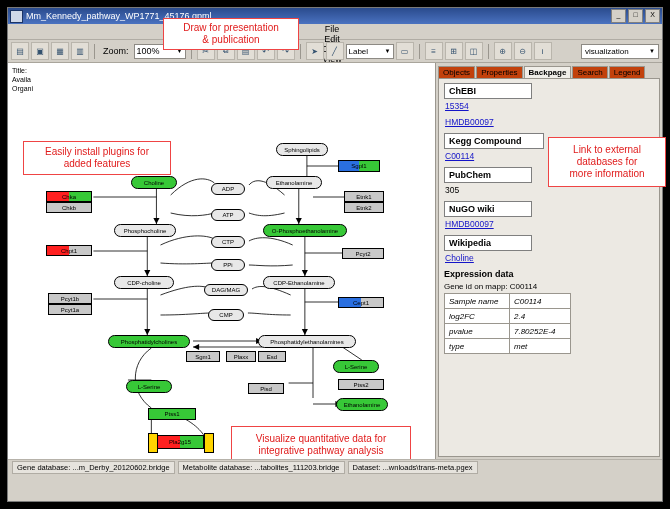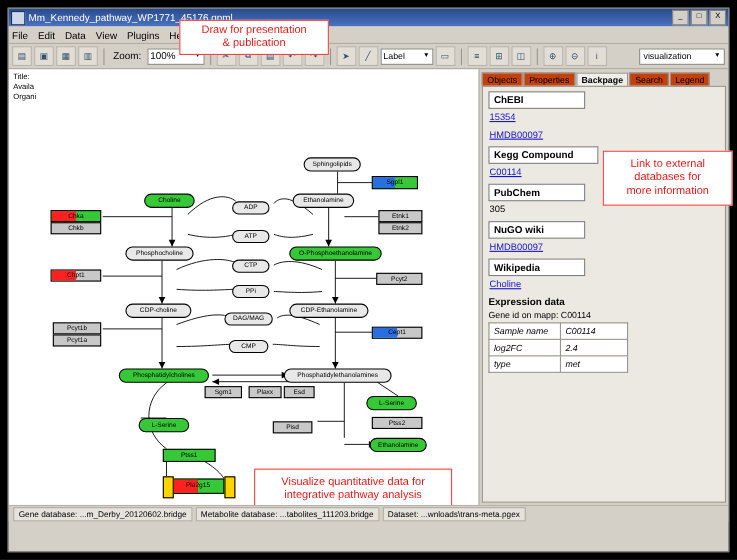--- a/index.html
+++ b/index.html
@@ -26,21 +26,21 @@
     color:#fff;font-size:9px;white-space:nowrap;overflow:hidden;flex:1;
   }
   .tb-btns{display:flex;gap:2px;}
   .tb-btn{
     width:13px;height:12px;background:#d4d0c8;border:1px solid #808080;
     font-size:7px;line-height:10px;text-align:center;color:#000;
   }
   
   .menubar{
     height:15px;background:#d4d0c8;border-bottom:1px solid #b0aca4;
-    display:flex;align-items:center;padding-left:3px;
+    display:flex;align-items:center;padding-left:3px;flex-direction:column;
   }
   .menubar span{font-size:9px;margin-right:9px;color:#000;}
   
   .toolbar{
     height:22px;background:#d4d0c8;display:flex;align-items:center;
     padding:0 3px;border-bottom:1px solid #a9a59c;gap:2px;
   }
   .tbtn{
     width:16px;height:16px;border:1px solid #b9b5ac;background:#e2ded6;
     display:flex;align-items:center;justify-content:center;
@@ -311,20 +311,22 @@
       <div class="node gene" style="left:250px;top:288px;width:28px;height:11px;">Esd</div>
       <div class="node gene" style="left:330px;top:316px;width:46px;height:11px;">Ptss2</div>
       <div class="node gene" style="left:140px;top:345px;width:48px;height:12px;background:#37c837;">Ptss1</div>
       <div class="node gene" style="left:148px;top:372px;width:48px;height:14px;background:#37c837;">
         <div class="half" style="background:#ff2020;"></div>
         <span style="position:relative;z-index:2;">Pla2g15</span>
       </div>
       <div class="marker" style="left:140px;top:370px;width:8px;height:18px;"></div>
       <div class="marker" style="left:196px;top:370px;width:8px;height:18px;"></div>
 
+      <div class="callout" style="left:15px;top:63px;width:148px;height:34px;white-space:pre-line;">Easily install plugins for
+added features</div>
       <div class="callout" style="left:223px;top:348px;width:180px;height:38px;white-space:pre-line;">Visualize quantitative data  for
 integrative pathway analysis</div>
 
     </div>
 
     <div class="sidepanel">
       <div class="tabs">
         <div class="tab">Objects</div>
         <div class="tab">Properties</div>
         <div class="tab active">Backpage</div>
@@ -355,20 +357,24 @@
           <tbody>
               <tr>
             <td class="k">Sample name</td>
             <td class="v">C00114</td>
           </tr>
           <tr>
             <td class="k">log2FC</td>
             <td class="v">2.4</td>
           </tr>
           <tr>
+            <td class="k">pvalue</td>
+            <td class="v">7.80252E-4</td>
+          </tr>
+          <tr>
             <td class="k">type</td>
             <td class="v">met</td>
           </tr>
         </tbody>
           </table>
       </div>
     </div>
   </div>
 
   <div class="statusbar">

